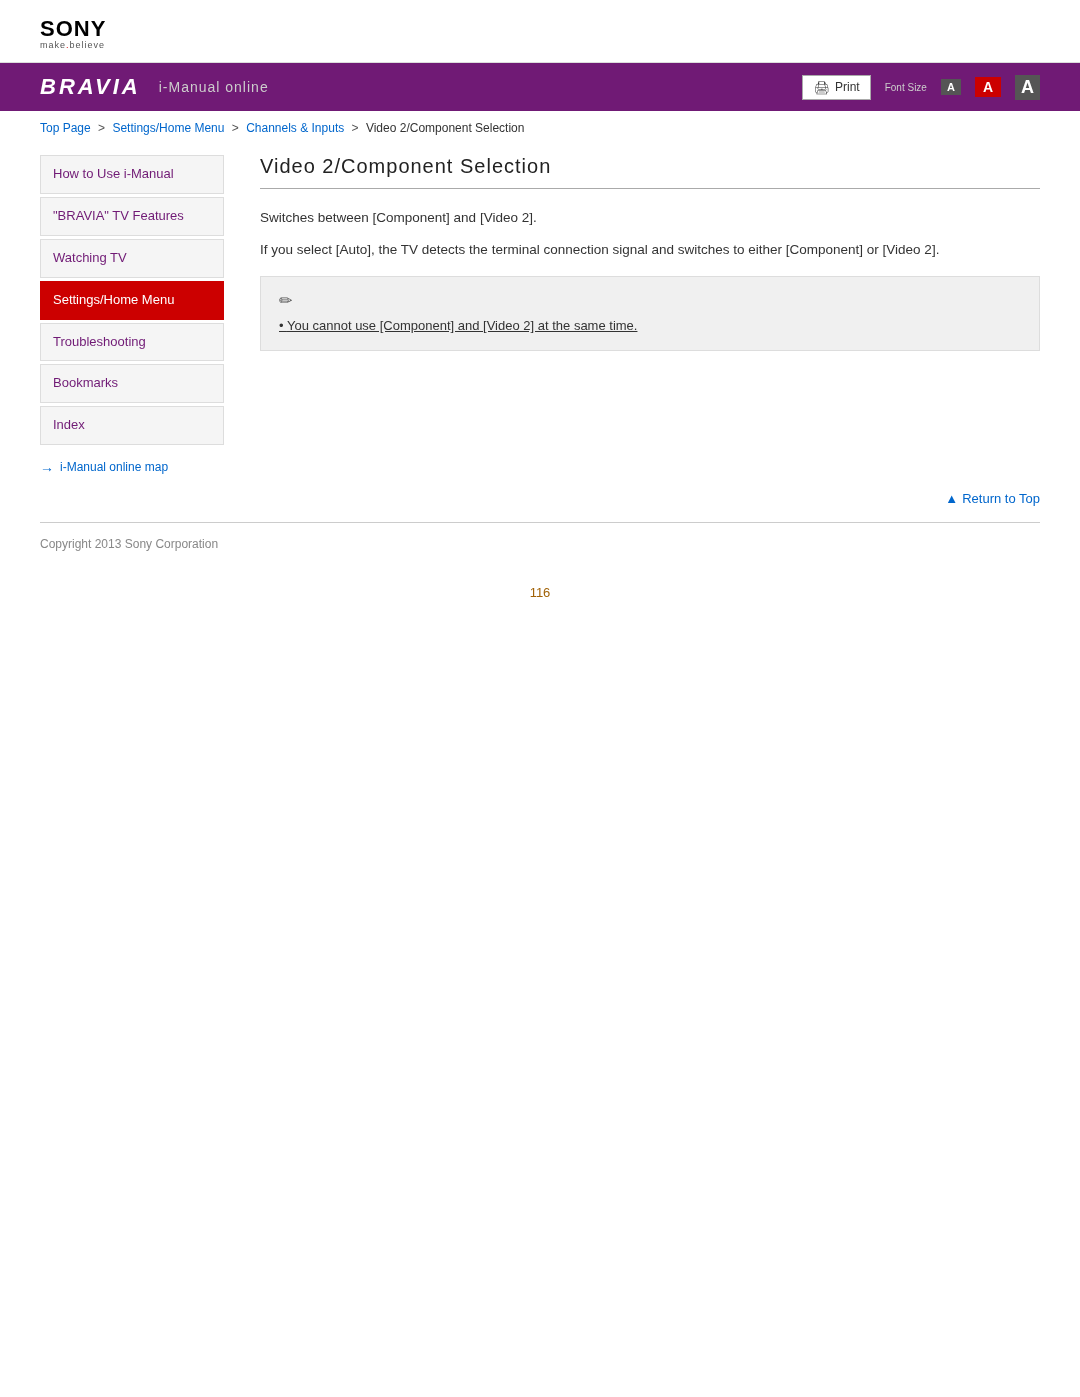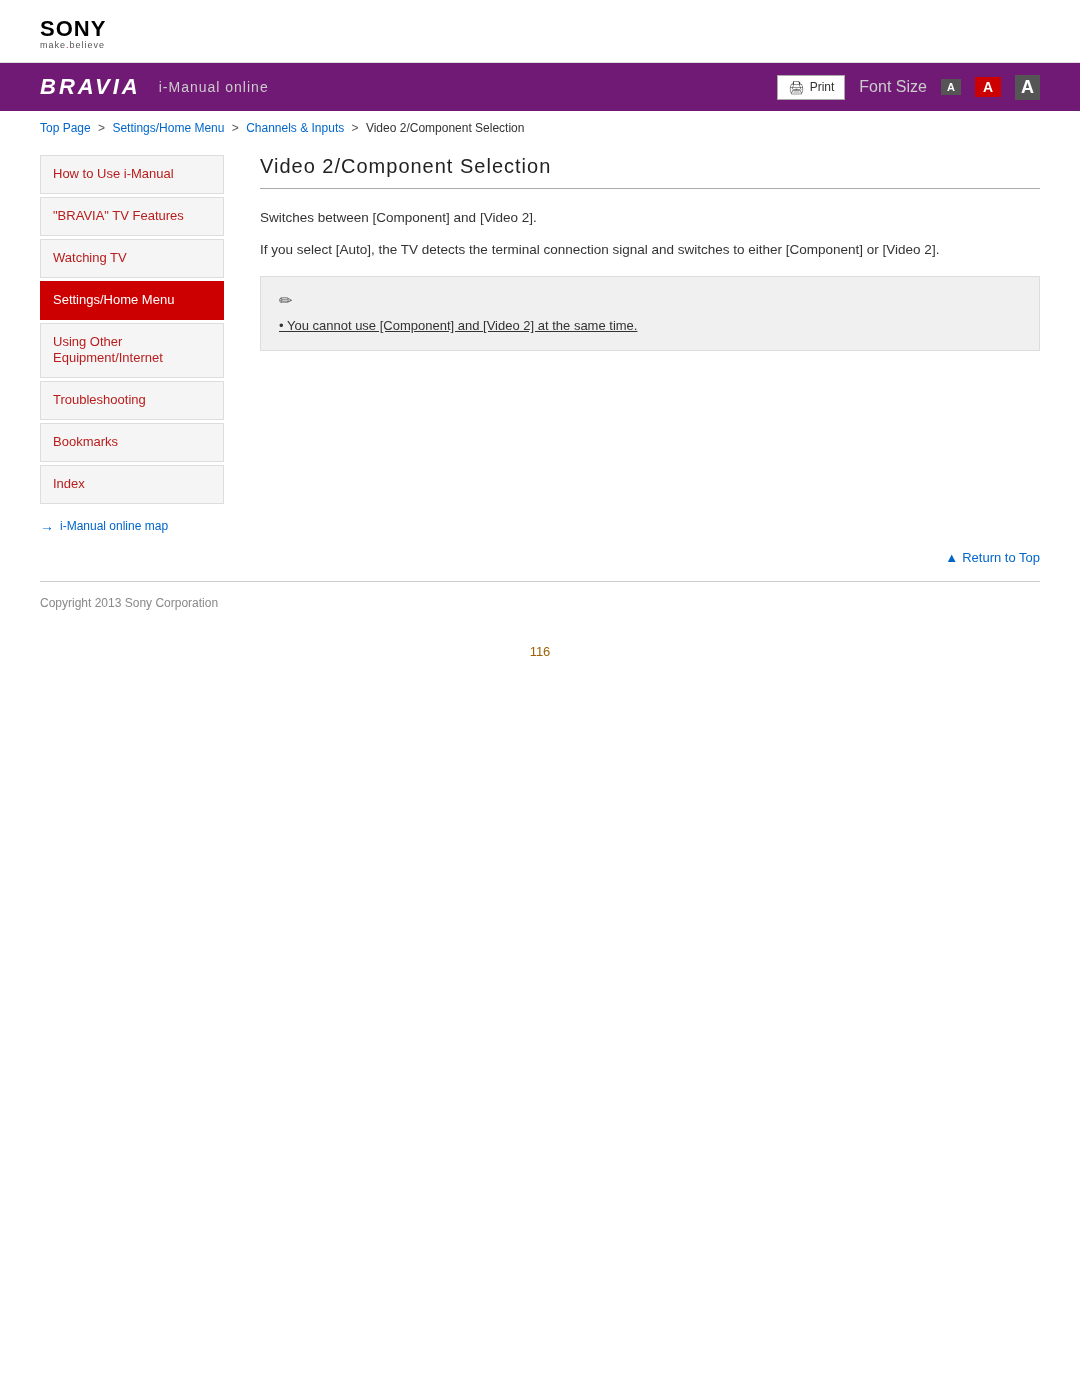--- a/index.html
+++ b/index.html
@@ -70,21 +70,21 @@
       padding: 4px 10px;
       font-size: 12px;
       cursor: pointer;
       display: flex;
       align-items: center;
       gap: 5px;
       color: #333;
     }
     .font-size-label {
       color: #ccc;
-      font-size: 16px;
+      font-size: 10px;
     }
     .font-btn {
       background: #555;
       color: #fff;
       border: none;
       cursor: pointer;
       font-weight: bold;
     }
     .font-btn-sm { font-size: 11px; padding: 2px 6px; }
     .font-btn-md { font-size: 14px; padding: 2px 8px; background: #c00; }
@@ -116,21 +116,21 @@
       min-width: 200px;
       padding-top: 14px;
       padding-right: 16px;
     }
     .sidebar-item {
       display: block;
       padding: 10px 12px;
       border: 1px solid #ddd;
       margin-bottom: 3px;
       font-size: 13px;
-      color: #b91c1c;
+      color: #701a75;
       cursor: pointer;
       background: #f5f5f5;
       text-decoration: none;
       line-height: 1.3;
     }
     .sidebar-item.active {
       background: #c00;
       color: #fff;
       border-color: #c00;
     }
@@ -280,23 +280,20 @@
     <a class="sidebar-item" href="#">
       <span>"BRAVIA" TV Features</span>
     </a>
     <a class="sidebar-item" href="#">
       <span>Watching TV</span>
     </a>
     <a class="sidebar-item active" href="#">
       <span>Settings/Home Menu</span>
     </a>
     <a class="sidebar-item" href="#">
-      <span>Using Other Equipment/Internet</span>
-    </a>
-    <a class="sidebar-item" href="#">
       <span>Troubleshooting</span>
     </a>
     <a class="sidebar-item" href="#">
       <span>Bookmarks</span>
     </a>
     <div class="sidebar-index">
       <a class="sidebar-item" href="#">
         <span>Index</span>
       </a>
     </div>

